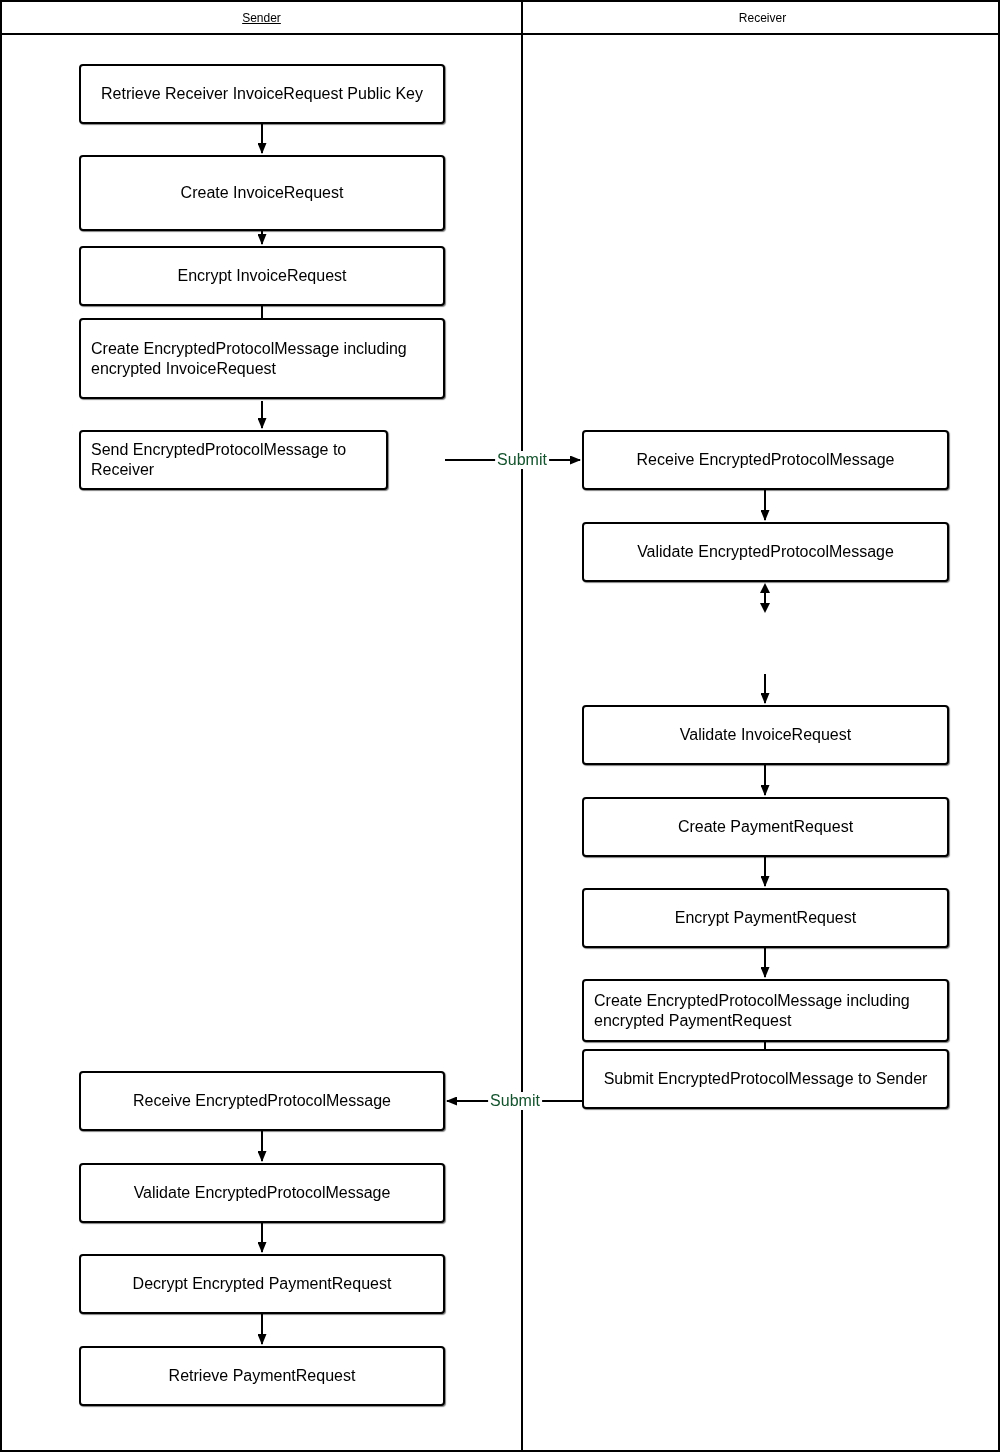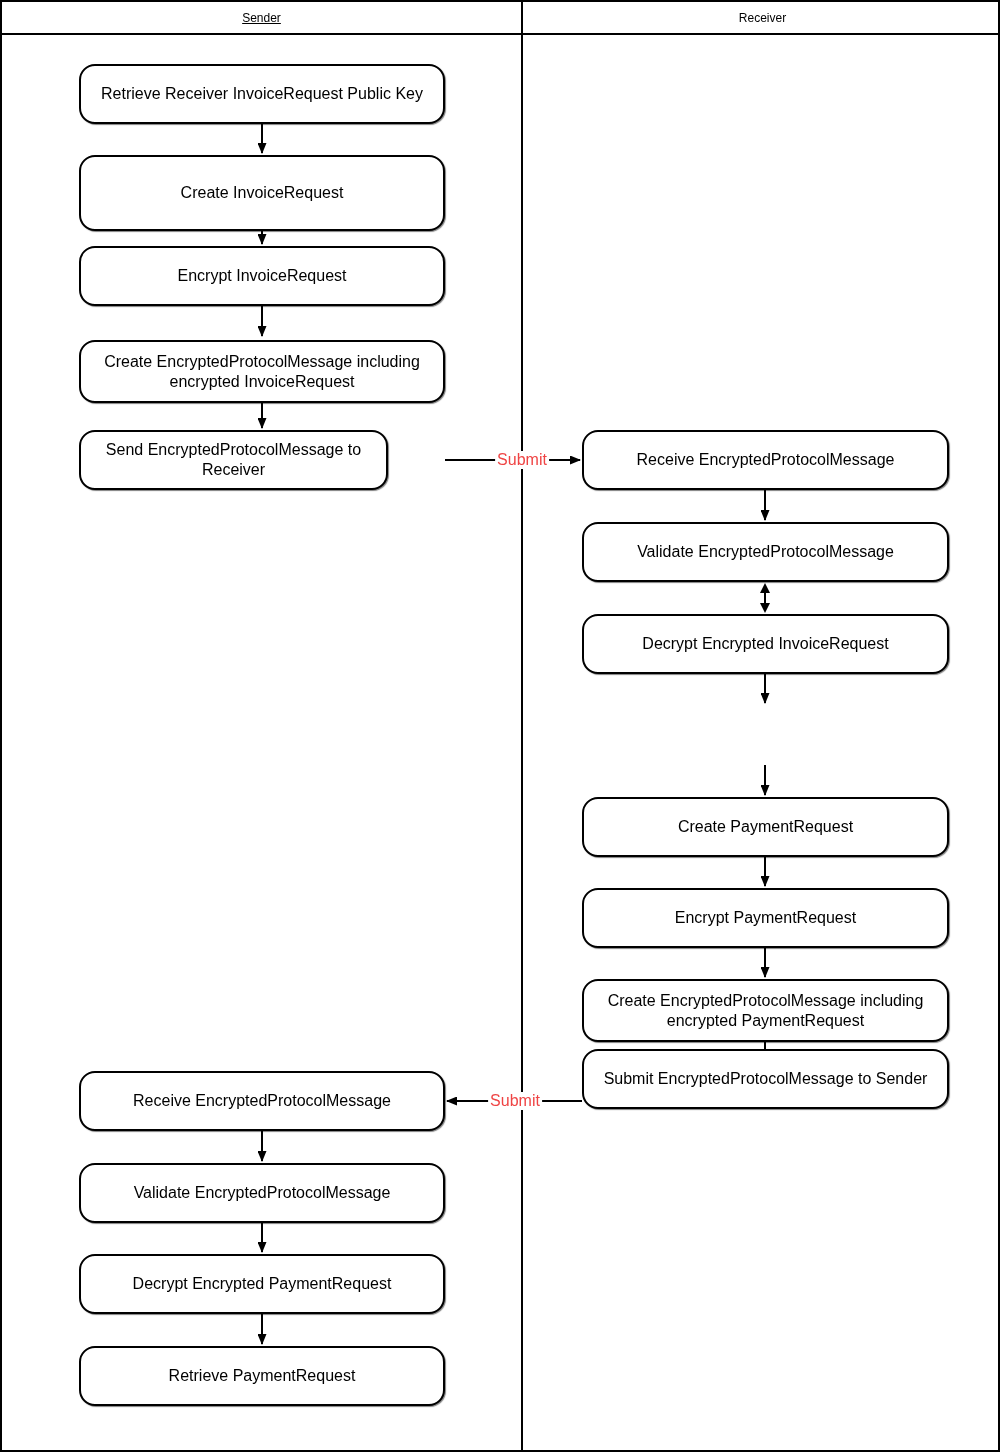--- a/index.html
+++ b/index.html
@@ -24,35 +24,34 @@
     display:flex;align-items:center;justify-content:center;
     font-size:12px;color:#000;
   }
   .lane-title.sender{left:0;width:519px;text-decoration:underline;}
   .lane-title.receiver{left:521px;width:479px;}
   .node{
     position:absolute;
     box-sizing:border-box;
     background:#fff;
     border:2px solid #000;
-    border-radius:16px;
+    border-radius:4px;
     display:flex;align-items:center;justify-content:center;
-    text-align:center;
     font-size:16px;color:#000;
     line-height:1.25;
     padding:4px 10px;
     box-shadow:1px 1px 1px rgba(0,0,0,0.5);
   }
   svg.arrows{position:absolute;top:0;left:0;pointer-events:none;}
   .edge-label{
     position:absolute;
     transform:translate(-50%,-50%);
     background:#fff;
     padding:0 2px;
-    font-size:16px;color:#ef4444;
+    font-size:16px;color:#14532d;
     white-space:nowrap;
   }
 </style>
 </head>
 <body>
 
 <div id="canvas">
 
   <div class="lane-divider"></div>
   <div class="header-row"></div>
@@ -89,30 +88,30 @@
 
       <line x1="260" y1="1129" x2="260" y2="1159" marker-end="url(#ah)"></line>
       <line x1="260" y1="1221" x2="260" y2="1250" marker-end="url(#ah)"></line>
       <line x1="260" y1="1312" x2="260" y2="1342" marker-end="url(#ah)"></line>
     </g>
   </svg>
 
   <div class="node" style="left:77px;top:62px;width:366px;height:60px">Retrieve Receiver InvoiceRequest Public Key</div>
   <div class="node" style="left:77px;top:153px;width:366px;height:76px">Create InvoiceRequest</div>
   <div class="node" style="left:77px;top:244px;width:366px;height:60px">Encrypt InvoiceRequest</div>
-  <div class="node" style="left:77px;top:338px;width:366px;height:63px">Create EncryptedProtocolMessage including encrypted InvoiceRequest</div>
+  <div class="node" style="left:77px;top:316px;width:366px;height:81px">Create EncryptedProtocolMessage including encrypted InvoiceRequest</div>
   <div class="node" style="left:77px;top:428px;width:309px;height:60px">Send EncryptedProtocolMessage to Receiver</div>
   <div class="node" style="left:77px;top:1069px;width:366px;height:60px">Receive EncryptedProtocolMessage</div>
   <div class="node" style="left:77px;top:1161px;width:366px;height:60px">Validate EncryptedProtocolMessage</div>
   <div class="node" style="left:77px;top:1252px;width:366px;height:60px">Decrypt Encrypted PaymentRequest</div>
   <div class="node" style="left:77px;top:1344px;width:366px;height:60px">Retrieve PaymentRequest</div>
 
   <div class="node" style="left:580px;top:428px;width:367px;height:60px">Receive EncryptedProtocolMessage</div>
   <div class="node" style="left:580px;top:520px;width:367px;height:60px">Validate EncryptedProtocolMessage</div>
-  <div class="node" style="left:580px;top:612px;width:367px;height:60px">Decrypt Encrypted InvoiceRequest</div>
+  <div class="node" style="left:580px;top:703px;width:367px;height:60px">Validate InvoiceRequest</div>
   <div class="node" style="left:580px;top:886px;width:367px;height:60px">Encrypt PaymentRequest</div>
   <div class="node" style="left:580px;top:795px;width:367px;height:60px">Create PaymentRequest</div>
   <div class="node" style="left:580px;top:977px;width:367px;height:63px">Create EncryptedProtocolMessage including encrypted PaymentRequest</div>
   <div class="node" style="left:580px;top:1047px;width:367px;height:60px">Submit EncryptedProtocolMessage to Sender</div>
 
   <span class="edge-label" style="left:520px;top:458px">Submit</span>
   <span class="edge-label" style="left:513px;top:1099px">Submit</span>
 
 </div>
 

